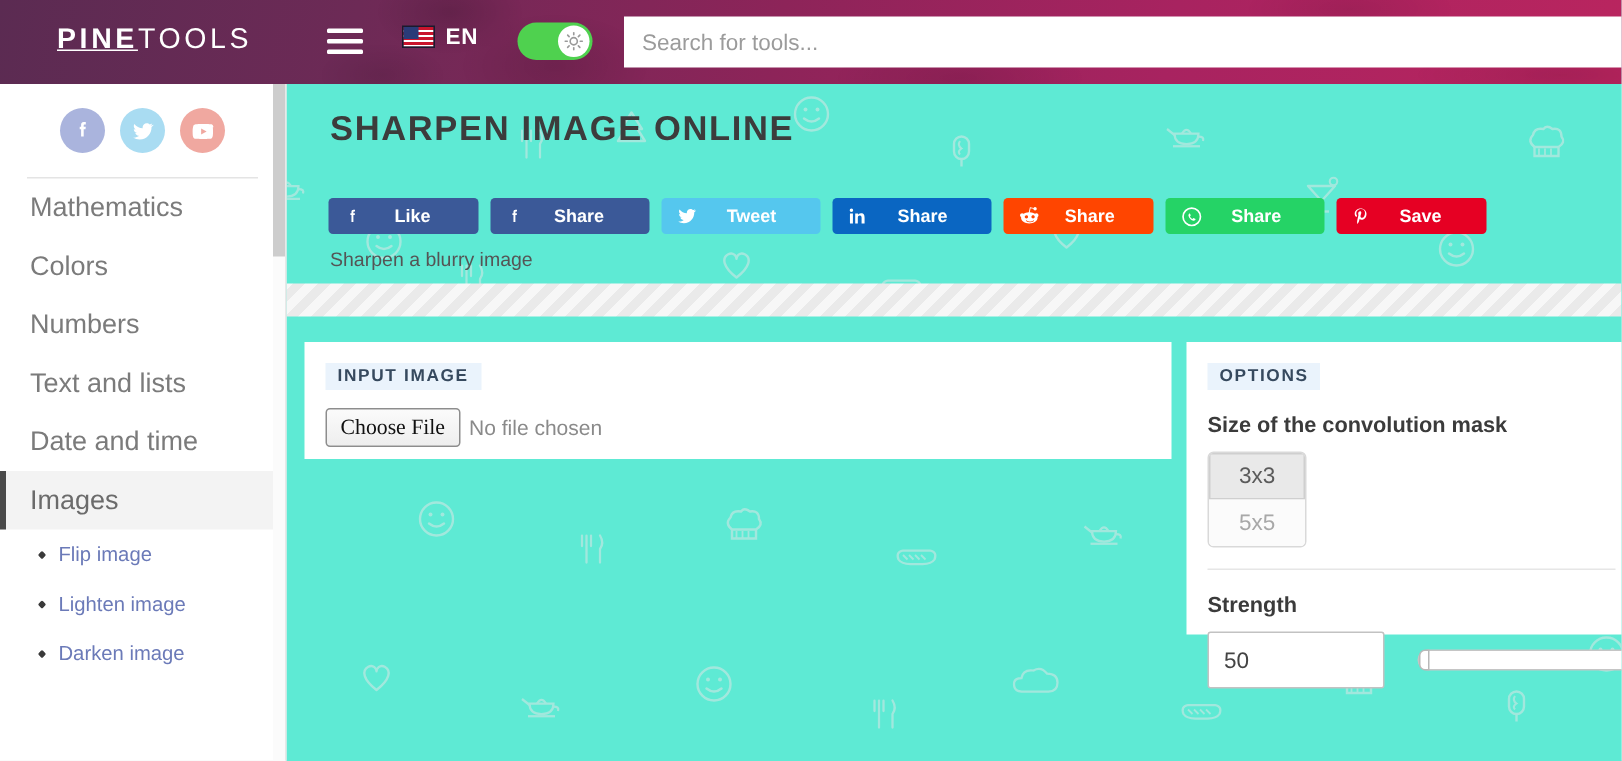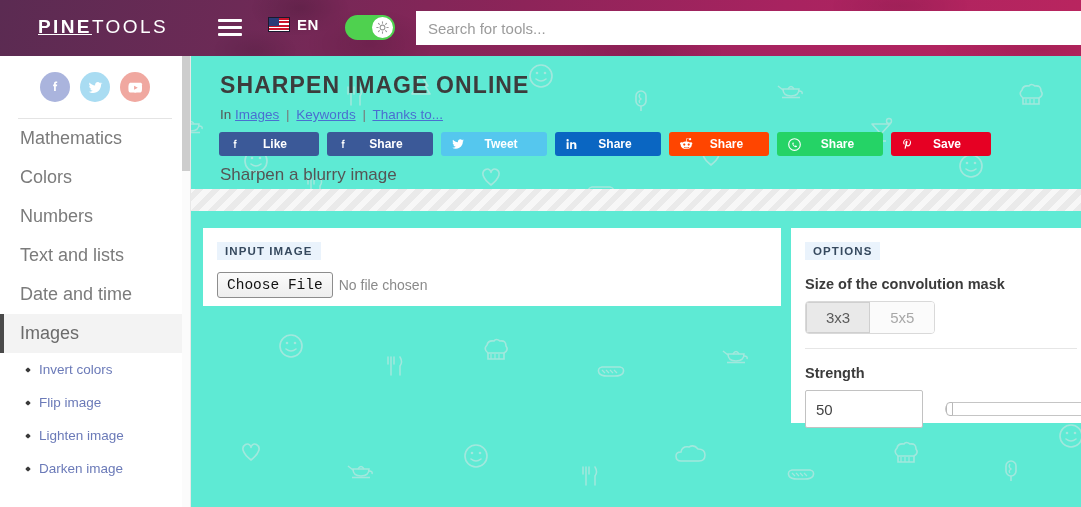--- a/index.html
+++ b/index.html
@@ -202,21 +202,21 @@
   .sb-like     { background: #3b5998; width: 100px; }
   .sb-fbshare  { background: #3b5998; width: 106px; }
   .sb-tweet    { background: #55c7ee; width: 106px; }
   .sb-linkedin { background: #0a66c2; width: 106px; }
   .sb-reddit   { background: #ff4500; width: 100px; }
   .sb-whatsapp { background: #25d366; width: 106px; }
   .sb-pinterest{ background: #e60023; width: 100px; }
 
   #subtitle {
     position: absolute; left: 29px; top: 109px;
-    font-size: 17px; color: #555;
+    font-size: 13px; color: #555;
   }
 
   #ad-strip {
     position: absolute; left: 0; top: 133px;
     width: 890px; height: 22px;
     background-image: repeating-linear-gradient(
       -45deg, #eaeaea 0 6px, #f7f7f7 6px 12px);
   }
 
   .panel {
@@ -234,38 +234,39 @@
   #panel-input .panel-label { margin: 14px 0 0 14px; }
   #file-row {
     margin: 12px 0 0 14px;
     display: flex; align-items: center; gap: 6px;
     font-size: 14px; color: #8a8a8a;
   }
   #choose-file-btn {
     background: linear-gradient(to bottom, #fbfbfb, #eeeeee);
     border: 1px solid #8d8d8d; border-radius: 3px;
     padding: 3px 9px; font-size: 14.5px; color: #111;
-    cursor: pointer; font-family: Liberation Mono, monospace;
+    cursor: pointer; font-family: Liberation Serif, serif;
     line-height: 18px;
   }
 
   #panel-output { left: 12px; top: 260px; width: 578px; height: 48px; }
   #panel-output .panel-label { margin: 14px 0 0 14px; }
 
   #panel-options { left: 600px; top: 172px; width: 300px; height: 195px; }
   #panel-options .panel-label { margin: 14px 0 0 14px; }
   .opt-heading {
     margin: 16px 0 0 14px;
     font-size: 14.5px; font-weight: bold; color: #3b3b3b;
   }
   #mask-group {
     margin: 9px 0 0 14px;
     display: inline-flex;
     border: 1px solid #d9d9d9; border-radius: 4px;
     overflow: hidden;
+    flex-direction: column;
   }
   .mask-btn {
     padding: 7px 20px; font-size: 15px; cursor: pointer;
     background: #fbfbfb; color: #a8a8a8;
     font-family: "Liberation Sans", sans-serif;
     border: none; outline: none;
   }
   .mask-btn.active {
     background: #e9e9e9; color: #5b5b5b;
     box-shadow: inset 0 0 0 1px #cfcfcf;
@@ -362,24 +363,20 @@
   <div id="sidebar-divider"></div>
 
   <nav id="sidebar-nav">
     <a class="nav-item">Mathematics</a>
     <a class="nav-item">Colors</a>
     <a class="nav-item">Numbers</a>
     <a class="nav-item">Text and lists</a>
     <a class="nav-item">Date and time</a>
     <a class="nav-item active">Images</a>
 
-    <a class="sub-item">
-      <span class="dot"></span>
-      <span>Invert colors</span>
-    </a>
     <a class="sub-item">
       <span class="dot"></span>
       <span>Flip image</span>
     </a>
     <a class="sub-item">
       <span class="dot"></span>
       <span>Lighten image</span>
     </a>
     <a class="sub-item">
       <span class="dot"></span>
@@ -487,28 +484,20 @@
       <use href="#ic-chef" x="715" y="398"></use>
         <use href="#ic-ice" x="820" y="415"></use>
       <use href="#ic-smile" x="880" y="380"></use>
     </g>
   </svg>
 
   <div id="content">
 
     <div id="page-title">SHARPEN IMAGE ONLINE</div>
 
-    <div id="breadcrumb">
-      <span>In</span>
-      <a>Images</a>
-      <span class="sep">|</span>
-      <a>Keywords</a>
-      <span class="sep">|</span>
-      <a>Thanks to...</a>
-    </div>
 
     <div id="share-row">
       <div class="share-btn sb-like">
         <svg width="12" height="14" viewBox="0 0 24 24" fill="#fff">
             <path d="M15.3 8.2h-2.1V6.8c0-.6.4-.8.7-.8h1.4V3.6h-2c-2.2 0-2.7 1.6-2.7 2.7v1.9H9.2v2.6h1.4V20h2.6v-9.2h1.8l.3-2.6z"></path>
           </svg>
         <span class="lbl">Like</span>
       </div>
       <div class="share-btn sb-fbshare">
         <svg width="12" height="14" viewBox="0 0 24 24" fill="#fff">

